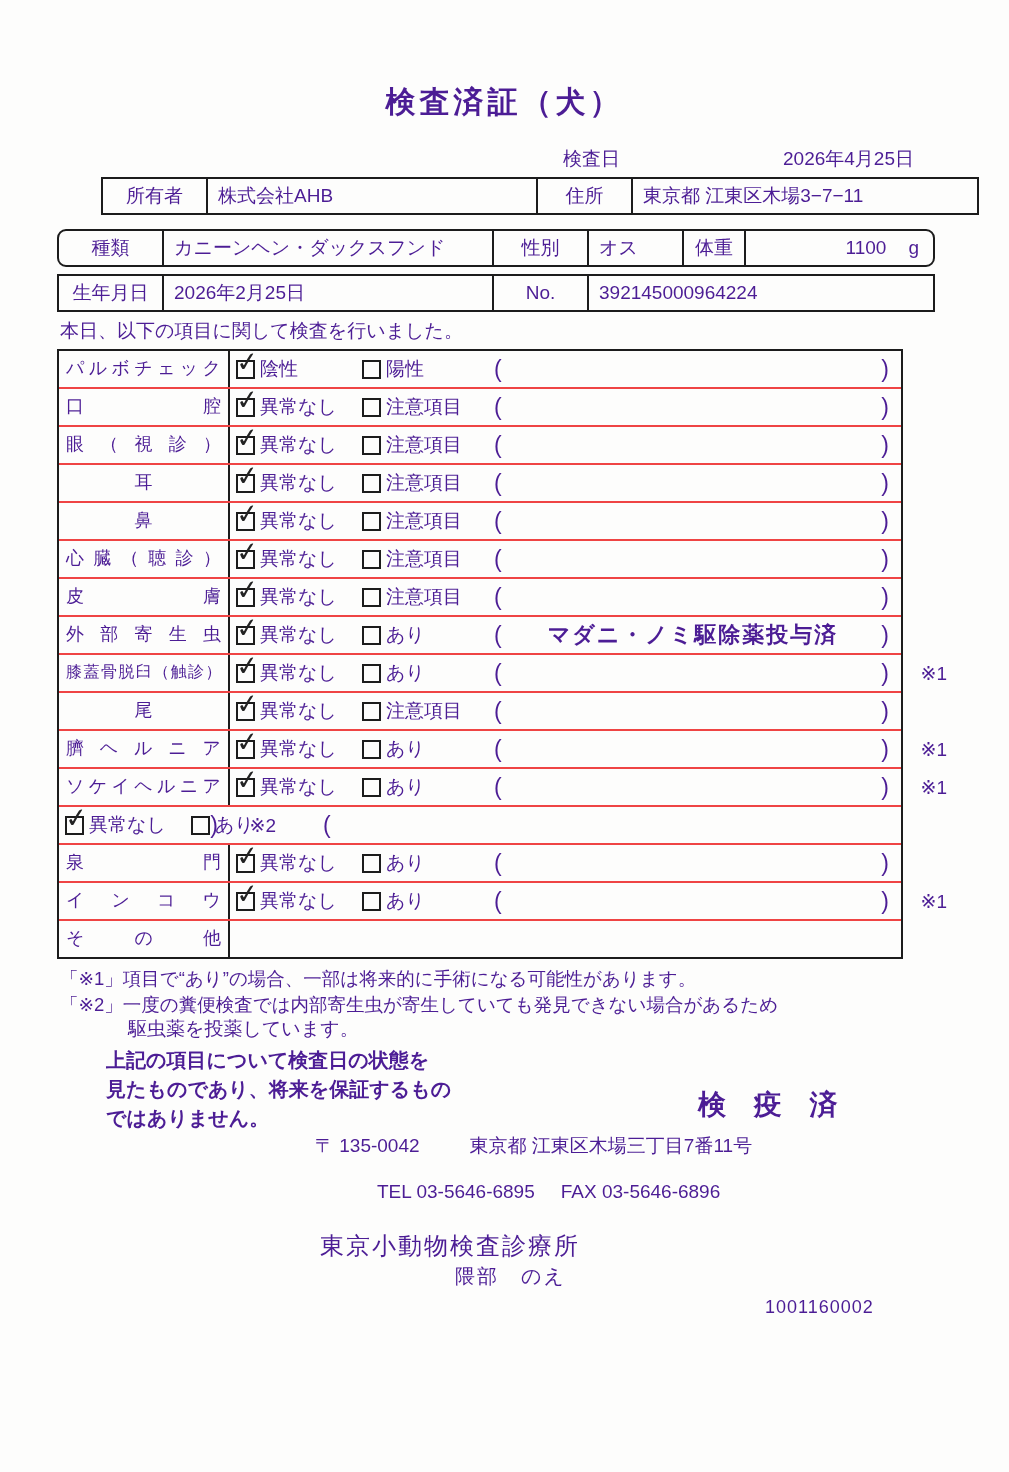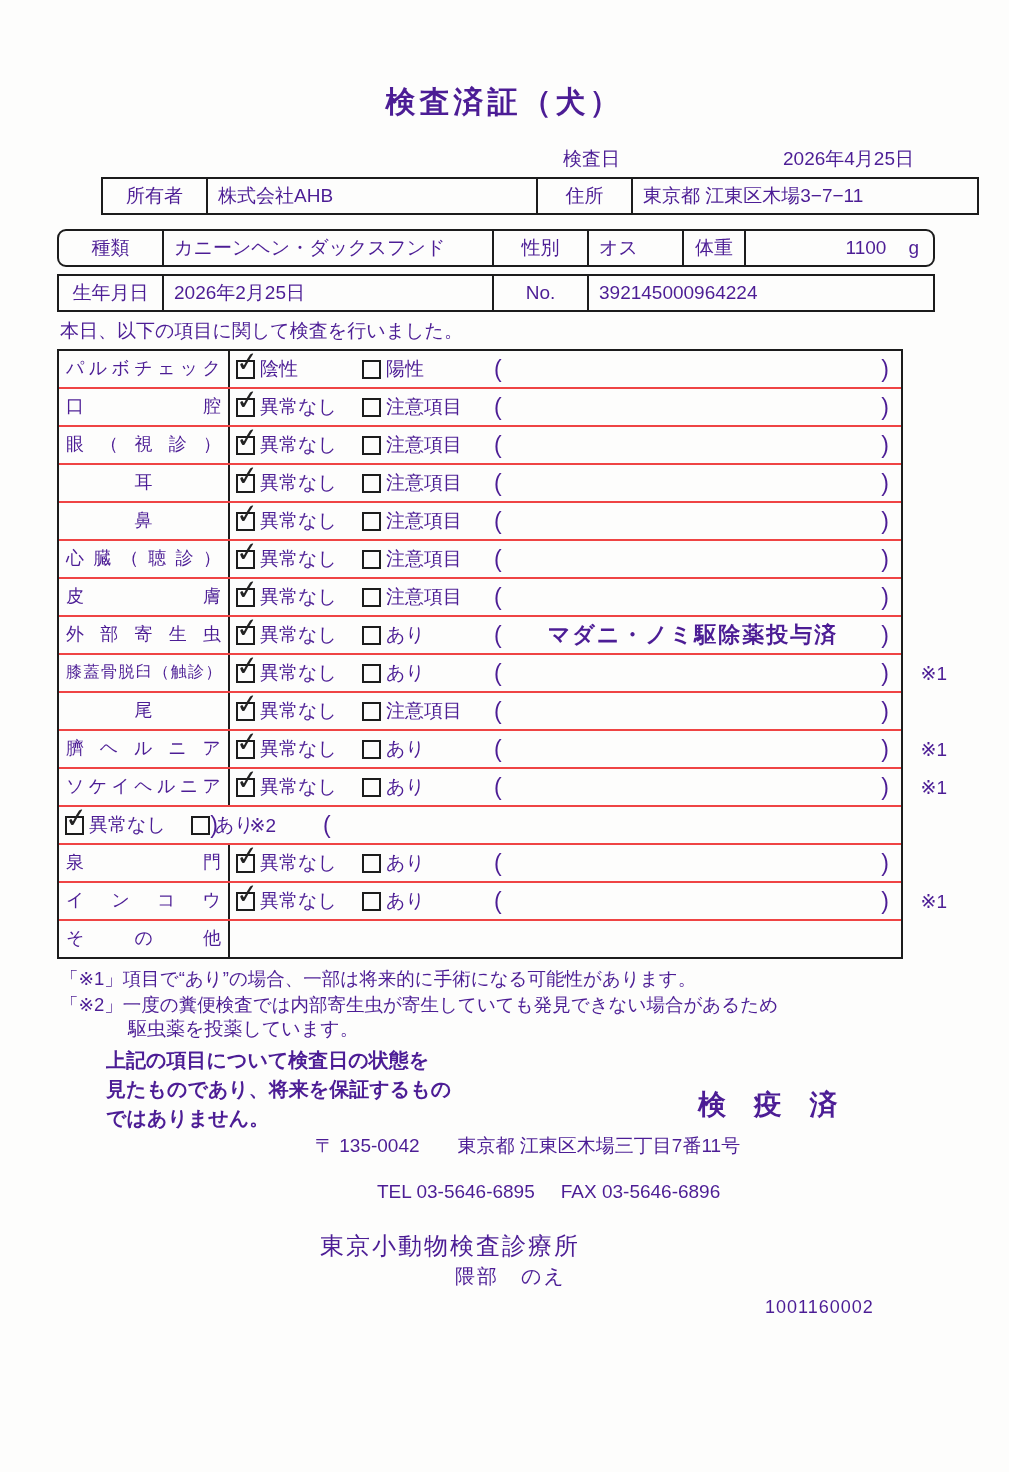--- a/index.html
+++ b/index.html
@@ -54,21 +54,21 @@
   .note{position:absolute;top:50%;transform:translateY(-50%);left:285px;right:30px;text-align:center;font-size:22px;font-weight:700;letter-spacing:2px;white-space:nowrap;}
   .fnmark{position:absolute;top:50%;transform:translateY(-50%);right:-46px;font-size:19px;white-space:nowrap;}
   
   .fn1{top:966px;left:60px;font-size:18.5px;}
   .fn2a{top:992px;left:60px;font-size:18.5px;}
   .fn2b{top:1016px;left:128px;font-size:19px;}
   
   .disclaimer{top:1046px;left:62px;font-size:20px;font-weight:700;line-height:29px;margin-left:44px;}
   .stamp{top:1086px;left:698px;font-size:28px;font-weight:600;letter-spacing:10px;}
   
-  .postal-line{top:1133px;left:315px;display:flex;gap:38px;font-size:19px;}
+  .postal-line{top:1133px;left:315px;display:flex;gap:50px;font-size:19px;}
   .tel-line{top:1181px;left:337px;display:flex;gap:26px;font-size:19px;margin-left:40px;}
   .clinic{top:1230px;left:320px;font-size:24px;letter-spacing:2px;}
   .person{top:1263px;left:455px;font-size:20px;letter-spacing:2px;}
   .code{top:1297px;left:765px;font-size:18px;letter-spacing:1px;}
 </style>
 </head>
 <body>
 
 <div class="page">
 

